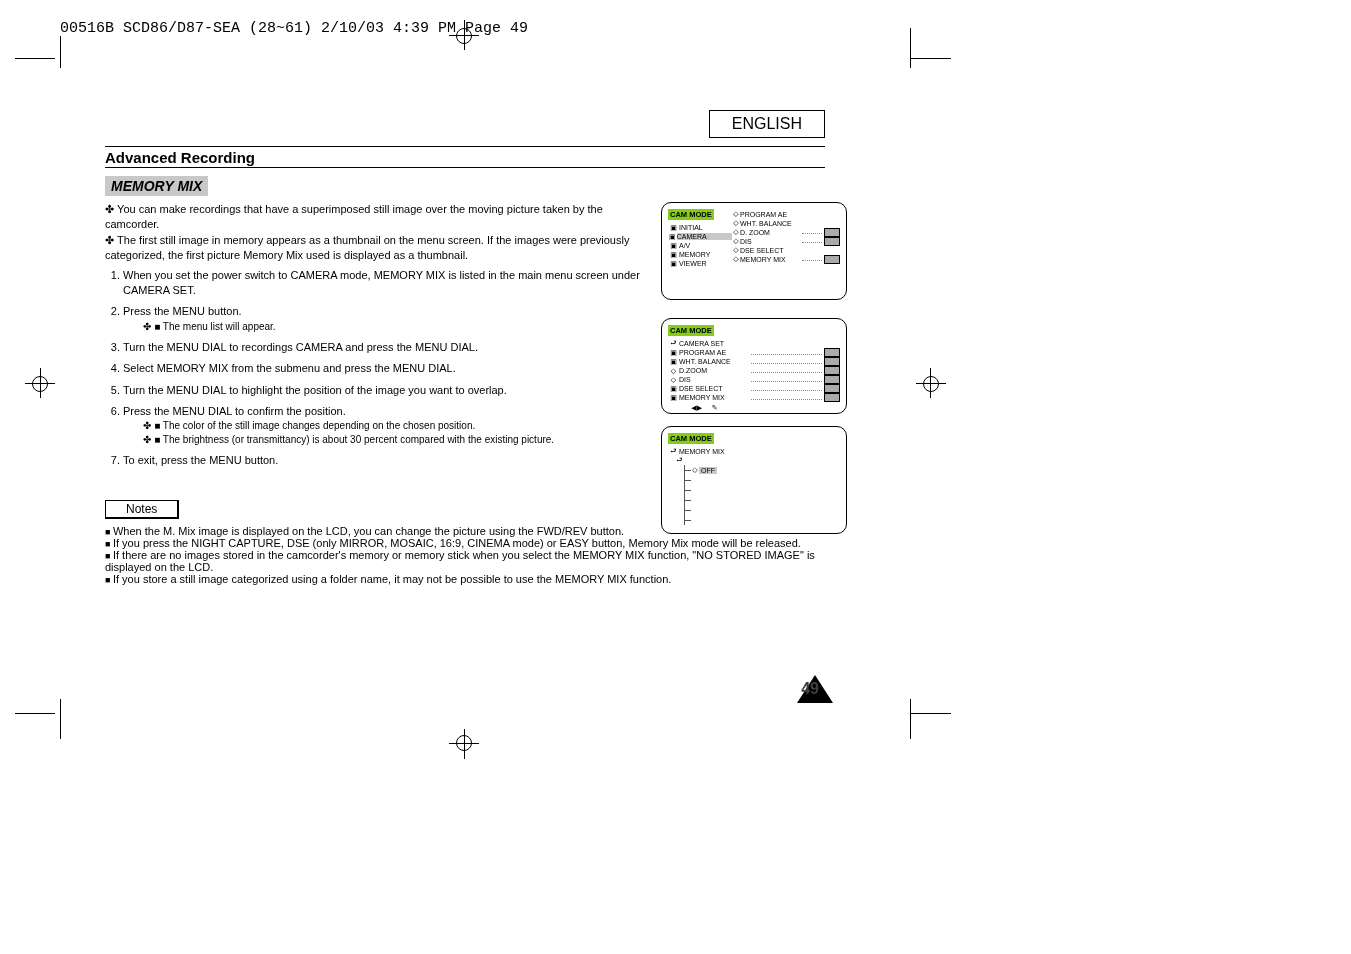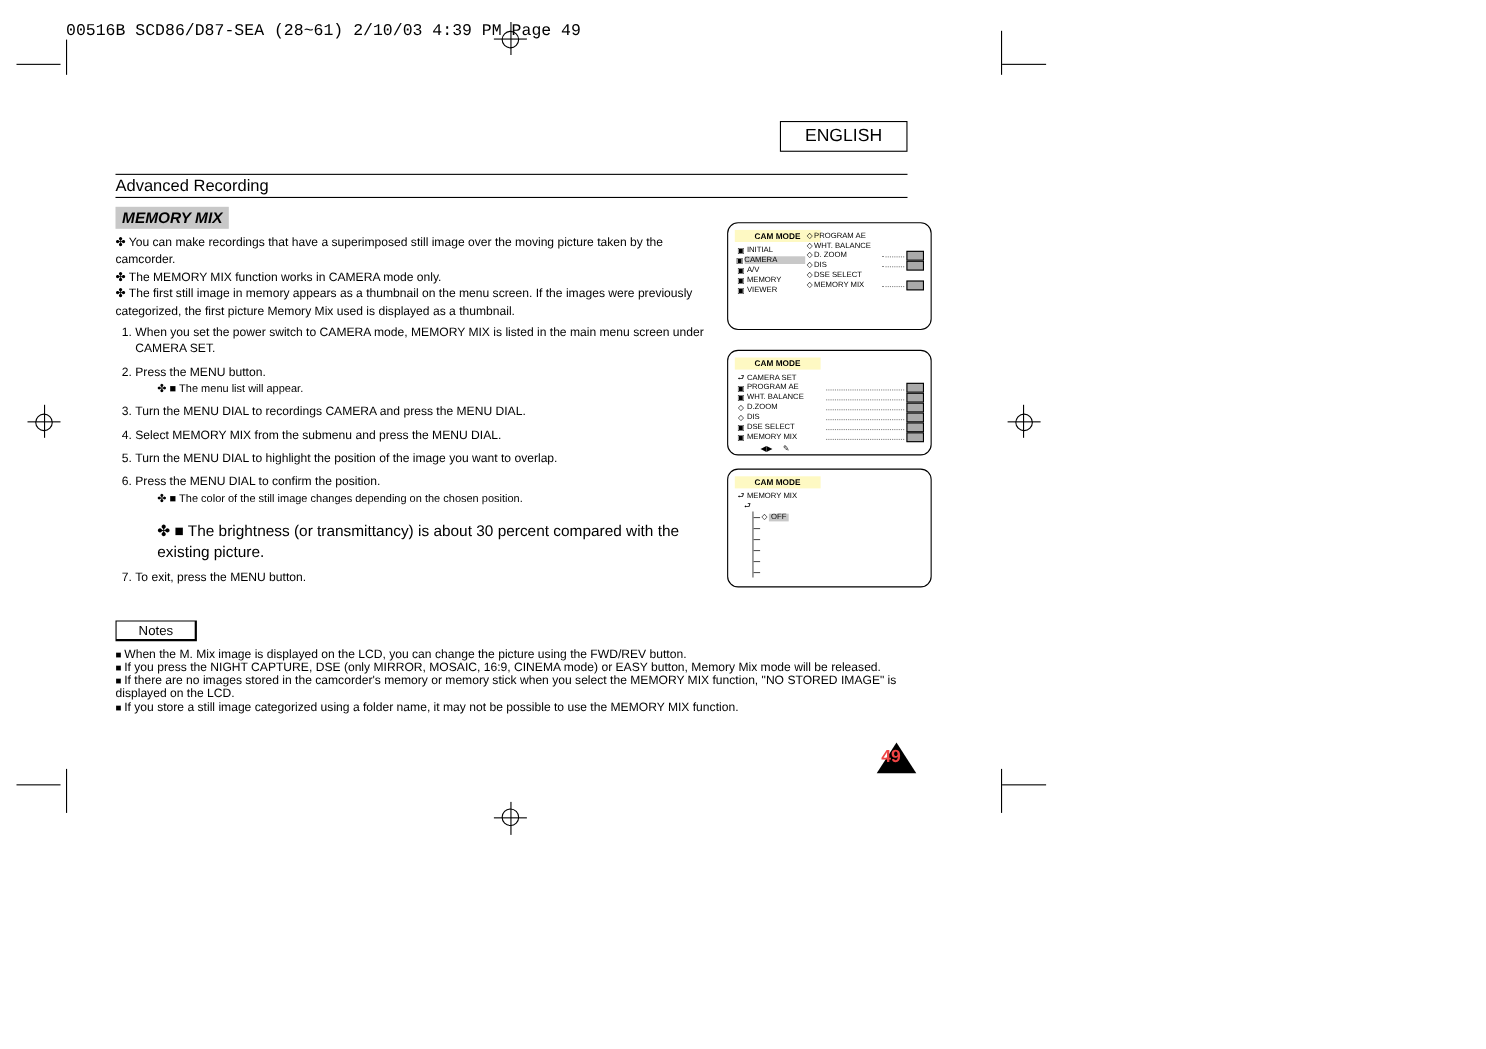--- a/index.html
+++ b/index.html
@@ -51,23 +51,23 @@
   .lang-box {
     border: 0.5px solid #000;
     position: absolute;
     right: 0; top: 0;
     padding: 4px 22px;
     font-size: 16px;
   }
   .title-rule {
     border-top: 1px solid #000;
     border-bottom: 1px solid #000;
-    margin-top: 48px;
+    margin-top: 36px;
     height: 22px;
-    font-weight: normal;
+    font-weight: bold;
     font-size: 15px;
     padding-top:2px;
   }
   .greybar {
     background: #c8c8c8;
     display:inline-block;
     font-style: italic;
     font-weight: bold;
     font-size: 14px;
     padding: 2px 6px;
@@ -94,21 +94,21 @@
   .pgnum{ position:absolute; right:6px; top:570px; font-weight:bold;}
   .tri{ position:absolute; right:-8px; top:565px; width:0;height:0;
     border-left:18px solid transparent;border-right:18px solid transparent;border-bottom:28px solid #000;}
 
   
   .osd { position:absolute; right:-22px; width:186px; border:1px solid #000; border-radius:10px;
     font-size:7px; padding:6px 6px 8px 6px; font-family:Arial;}
   .osd1{ top:92px; height:98px;}
   .osd2{ top:208px; height:96px;}
   .osd3{ top:316px; height:108px;}
-  .osd .hdr{ font-size:7.5px; font-weight:bold; background:#fef9c3; padding:1px 18px; margin-bottom:3px;
+  .osd .hdr{ font-size:7.5px; font-weight:bold; background:#84cc16; padding:1px 2px; margin-bottom:3px;
      display:inline-block;}
   .osd .row{ display:flex; height:9px; align-items:center;}
   .osd .ico{ width:11px; text-align:center;}
   .osd .lab{ width:70px;}
   .osd .diam{ width:8px; text-align:center;}
   .osd .dots{ flex:1; border-bottom:1px dotted #888; height:4px; margin:0 2px;}
   .osd .thumb{ width:16px; height:9px; background:#aaa; border:1px solid #000;}
   .osd .foot{ font-size:7px; margin-top:2px;}
   .osd .sel{ background:#c8c8c8;}
   .osd3 .tree{ margin-left:10px; border-left:1px solid #555;}
@@ -142,49 +142,48 @@
 <div class="mark mb-c"></div>
 
 <div class="page">
   <div class="lang-box">ENGLISH</div>
   <div class="title-rule">Advanced Recording</div>
   <div class="greybar">MEMORY MIX</div>
 
   <div class="body">
     <ul id="intro">
         <li>You can make recordings that have a superimposed still image over the moving picture taken by the camcorder.</li>
-        <li>The MEMORY MIX function works in CAMERA mode only.</li>
         <li>The first still image in memory appears as a thumbnail on the menu screen. If the images were previously categorized, the first picture Memory Mix used is displayed as a thumbnail.</li>
       </ul>
     <ol id="steps">
         <li>When you set the power switch to CAMERA mode, MEMORY MIX is listed in the main menu screen under CAMERA SET.</li>
         <li>Press the MENU button.<ul class="sub">
             <li style="list-style: none; font-size: 10px;">■ The menu list will appear.</li>
           </ul></li>
         <li>Turn the MENU DIAL to recordings CAMERA and press the MENU DIAL.</li>
         <li>Select MEMORY MIX from the submenu and press the MENU DIAL.</li>
         <li>Turn the MENU DIAL to highlight the position of the image you want to overlap.</li>
         <li>Press the MENU DIAL to confirm the position.<ul class="sub">
             <li style="list-style: none; font-size: 10px;">■ The color of the still image changes depending on the chosen position.</li>
-            <li style="list-style: none; font-size: 14px; margin-top: 12px;">■ The brightness (or transmittancy) is about 30 percent compared with the existing picture.</li>
+            <li style="list-style: none; font-size: 10px;">■ The brightness (or transmittancy) is about 30 percent compared with the existing picture.</li>
           </ul></li>
         <li>To exit, press the MENU button.</li>
       </ol>
   </div>
 
   <div class="notes-box">Notes</div>
   <ul class="notes-list" id="notes">
       <li>When the M. Mix image is displayed on the LCD, you can change the picture using the FWD/REV button.</li>
       <li>If you press the NIGHT CAPTURE, DSE (only MIRROR, MOSAIC, 16:9, CINEMA mode) or EASY button, Memory Mix mode will be released.</li>
       <li>If there are no images stored in the camcorder's memory or memory stick when you select the MEMORY MIX function, "NO STORED IMAGE" is displayed on the LCD.</li>
       <li>If you store a still image categorized using a folder name, it may not be possible to use the MEMORY MIX function.</li>
     </ul>
 
   <div class="tri"></div>
-  <div class="pgnum" style="color:#ef4444;">49</div>
+  <div class="pgnum" style="color:#404040;">49</div>
 
   
   <div class="osd osd1">
     <div class="hdr">CAM MODE</div>
     <div id="osd1rows">
         <div class="row">
           <span class="ico">▣</span>
           <span class="lab">INITIAL</span>
           <span class="diam"></span>
         </div>

